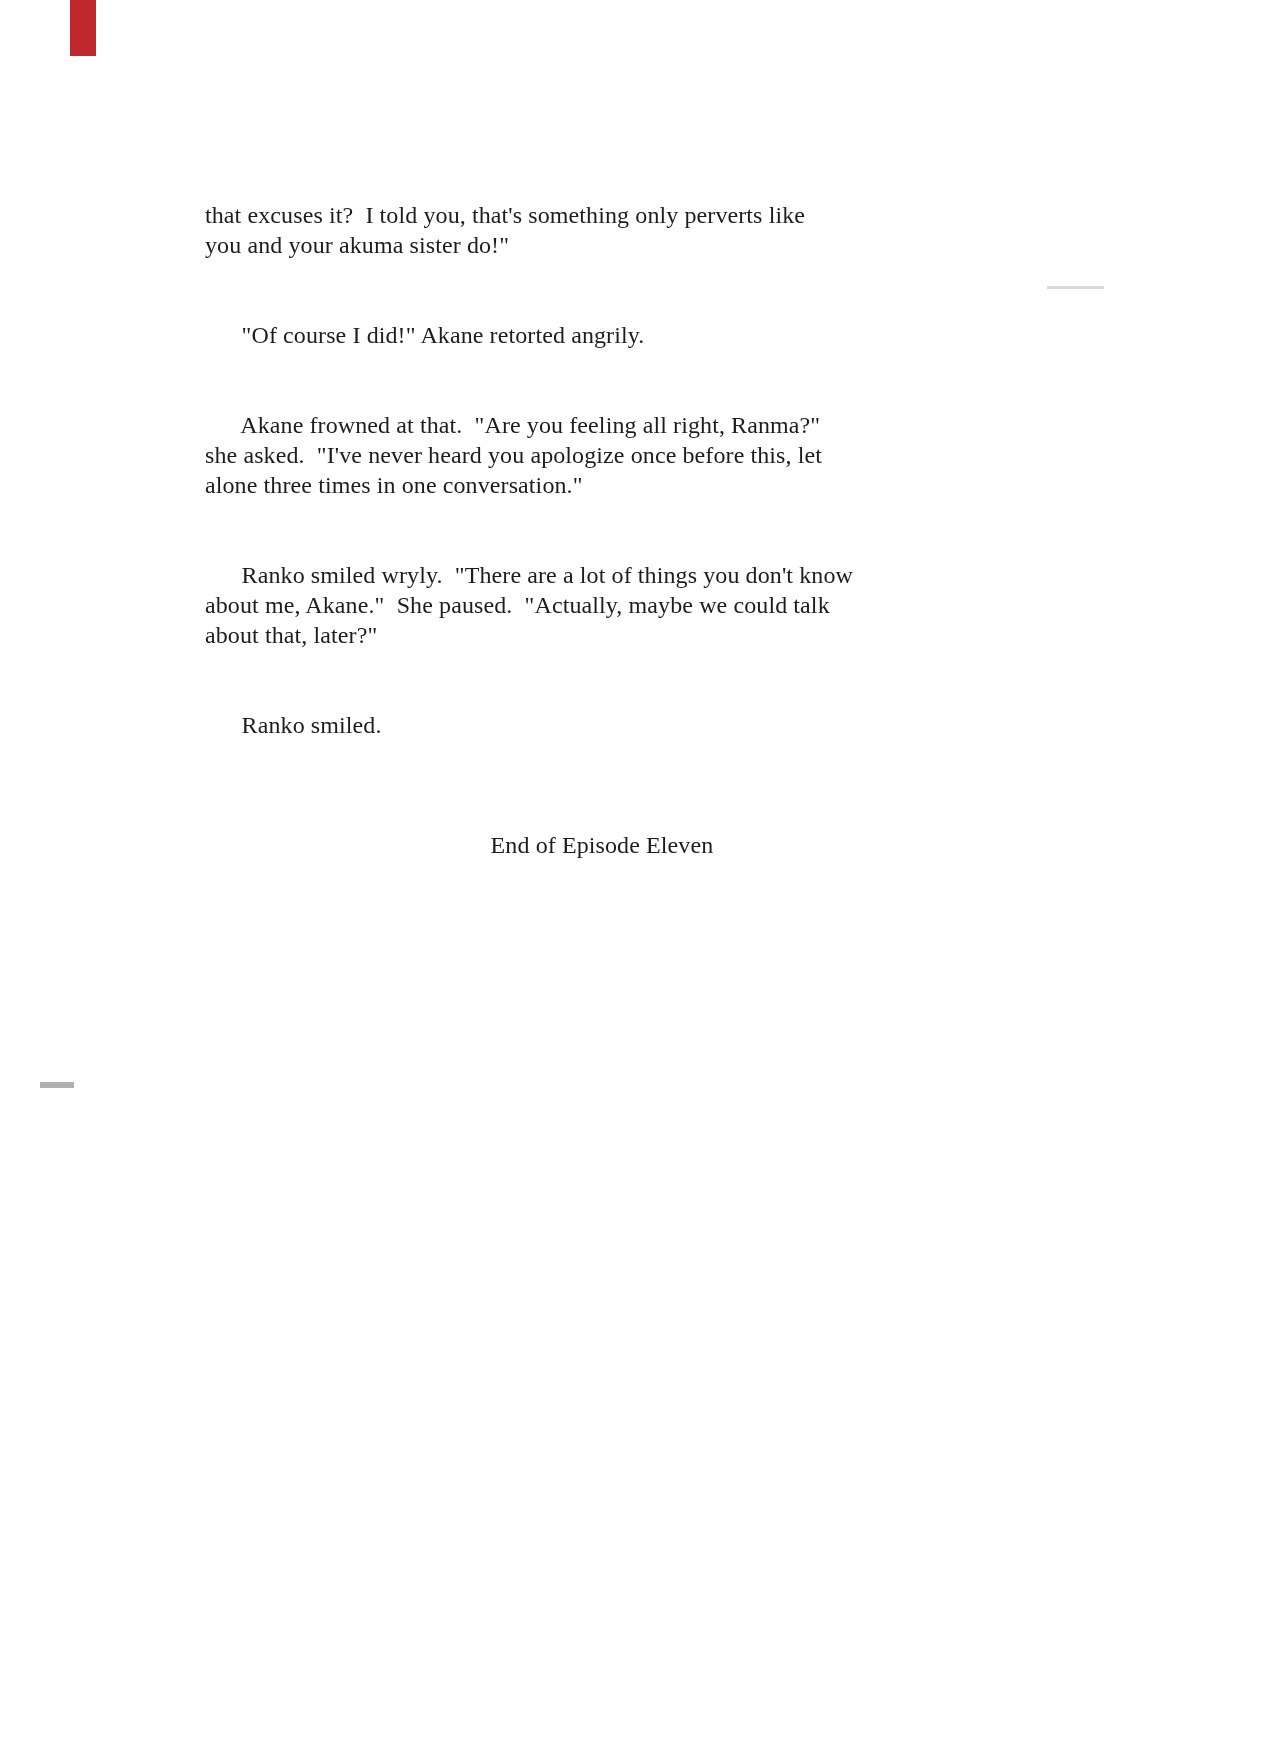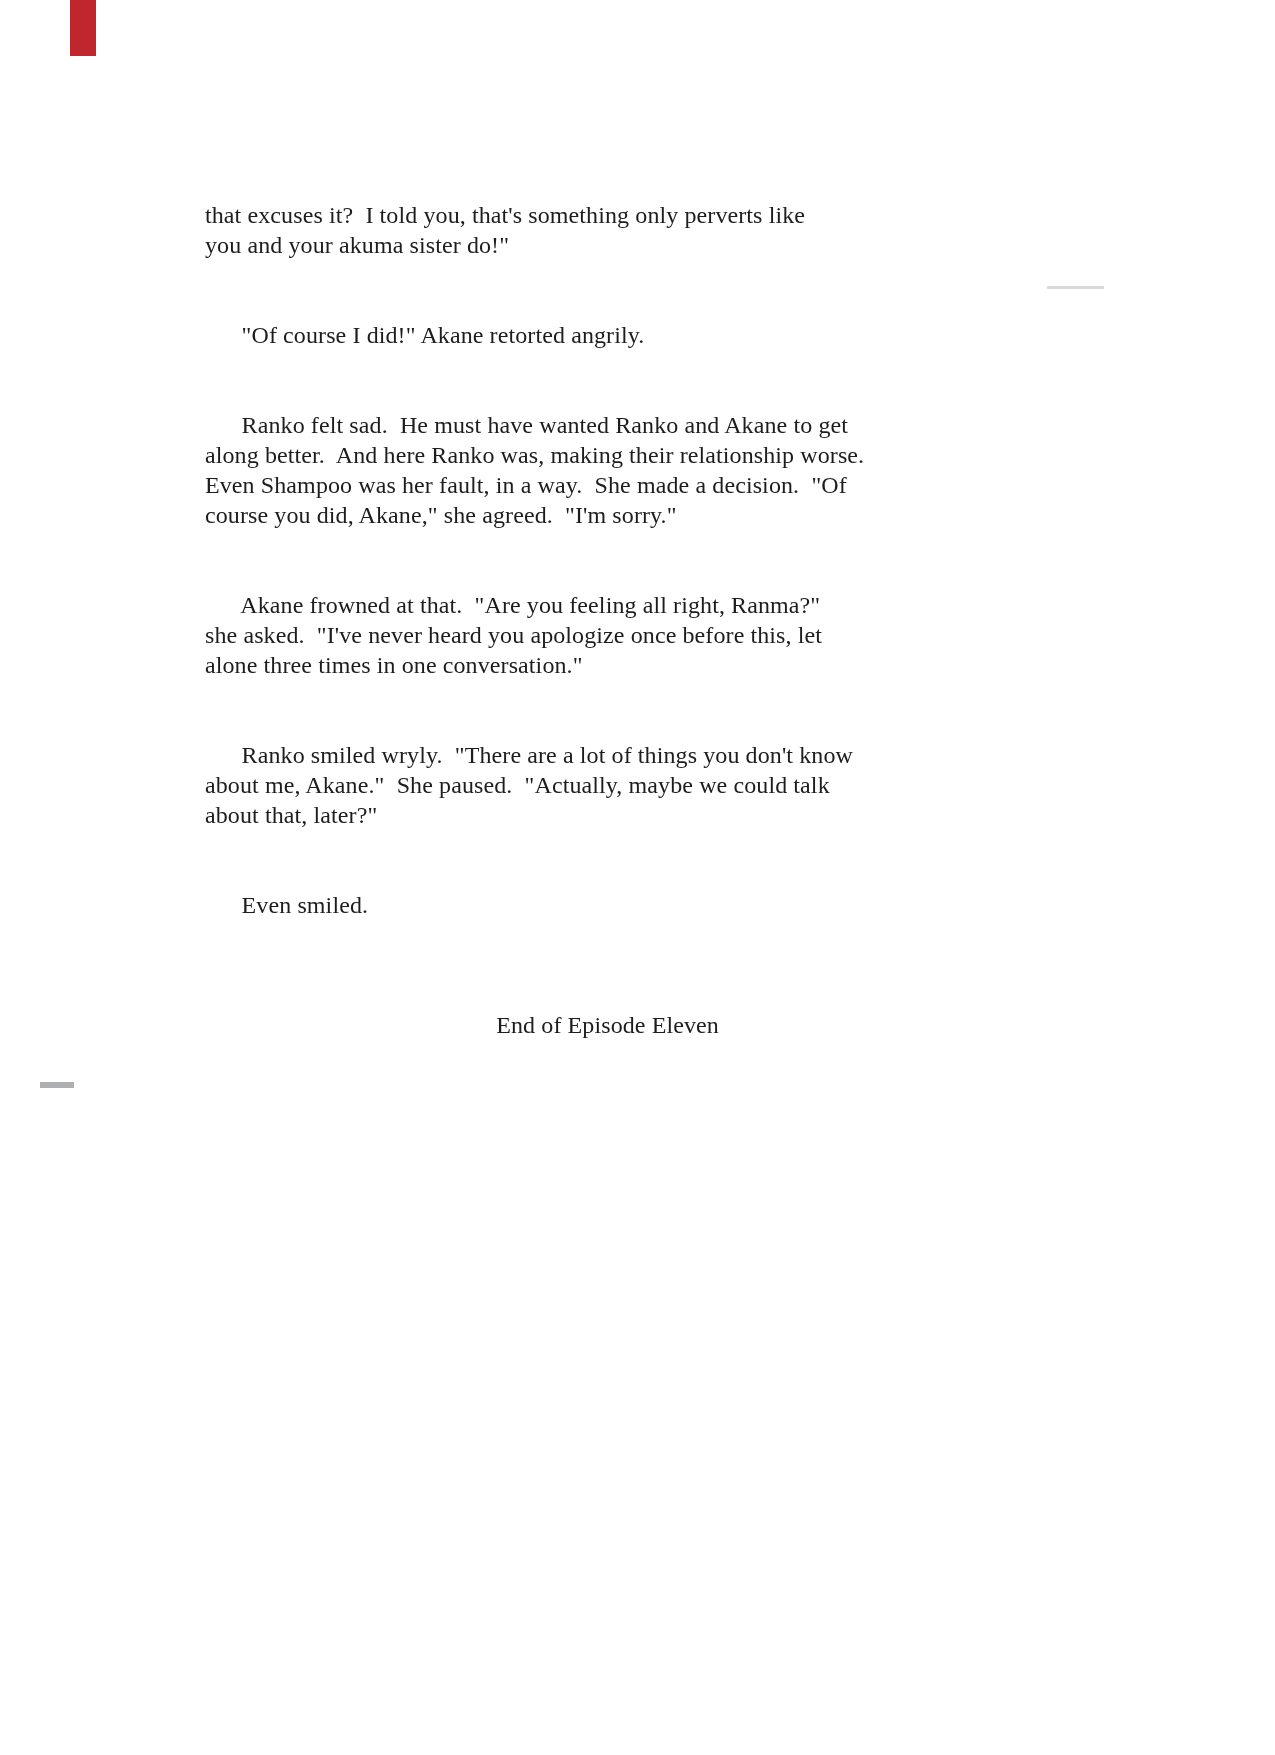--- a/index.html
+++ b/index.html
@@ -82,31 +82,27 @@
 </style>
 </head>
 <body>
 
 <div class="page">
 
   <div class="body-text">
     <div class="paragraph">that excuses it?  I told you, that's something only perverts like
 you and your akuma sister do!"</div>
     <div class="paragraph">      "Of course I did!" Akane retorted angrily.</div>
-    <div class="paragraph">      Ranko felt sad.  He must have wanted Ranko and Akane to get
-along better.  And here Ranko was, making their relationship worse.
-Even Shampoo was her fault, in a way.  She made a decision.  "Of
-course you did, Akane," she agreed.  "I'm sorry."</div>
     <div class="paragraph">      Akane frowned at that.  "Are you feeling all right, Ranma?"
 she asked.  "I've never heard you apologize once before this, let
 alone three times in one conversation."</div>
     <div class="paragraph">      Ranko smiled wryly.  "There are a lot of things you don't know
 about me, Akane."  She paused.  "Actually, maybe we could talk
 about that, later?"</div>
-    <div class="paragraph">      Even smiled.</div>
+    <div class="paragraph">      Ranko smiled.</div>
     <div class="paragraph end-line">End of Episode Eleven</div>
   </div>
 
   <div class="page-number">15</div>
 
   <div class="artifact artifact-red-top-left" style="background-color: rgb(192, 39, 45);"></div>
   <div class="artifact artifact-red-bottom" style="background-color: rgb(192, 39, 45);"></div>
   <div class="artifact artifact-gray-mid-left" style="background-color: rgb(174, 176, 178);"></div>
   <div class="artifact artifact-gray-bottom-left" style="background-color: rgb(174, 176, 178);"></div>
   <div class="artifact artifact-faint-right" style="background-color: rgb(216, 217, 218);"></div>

